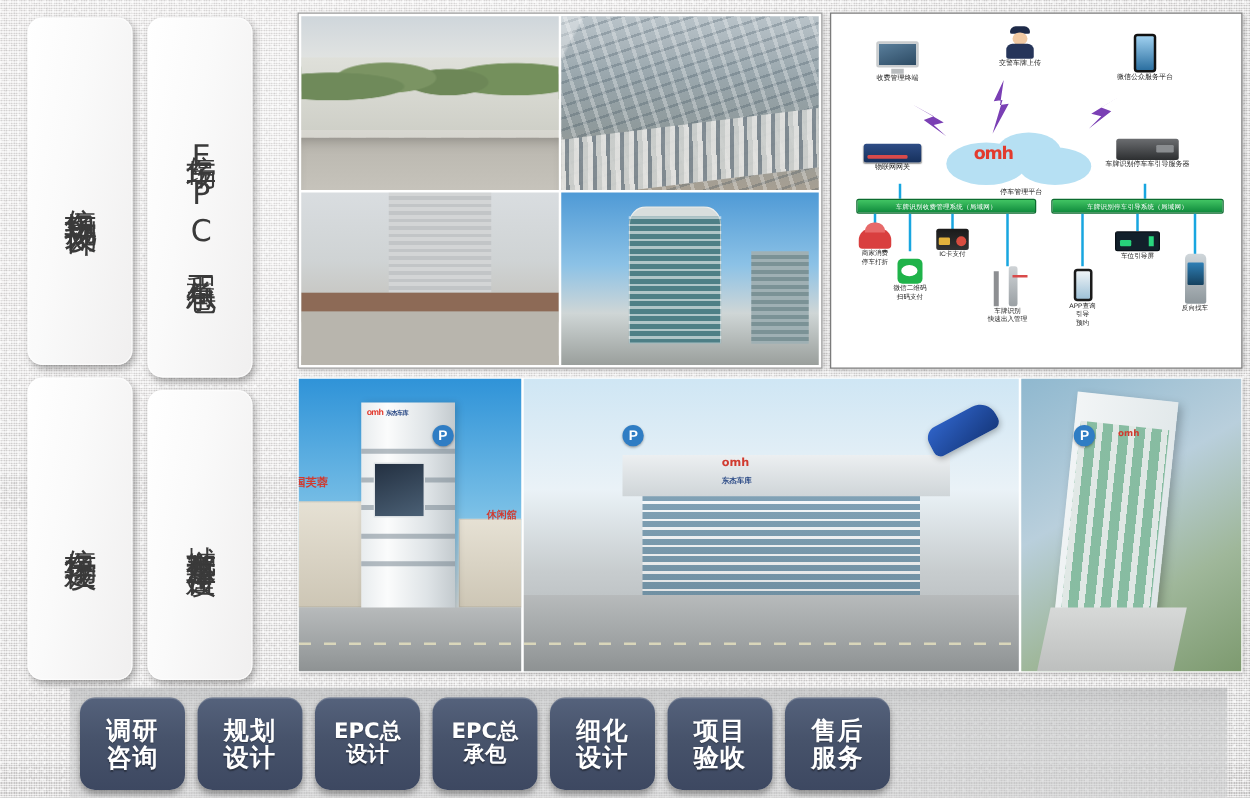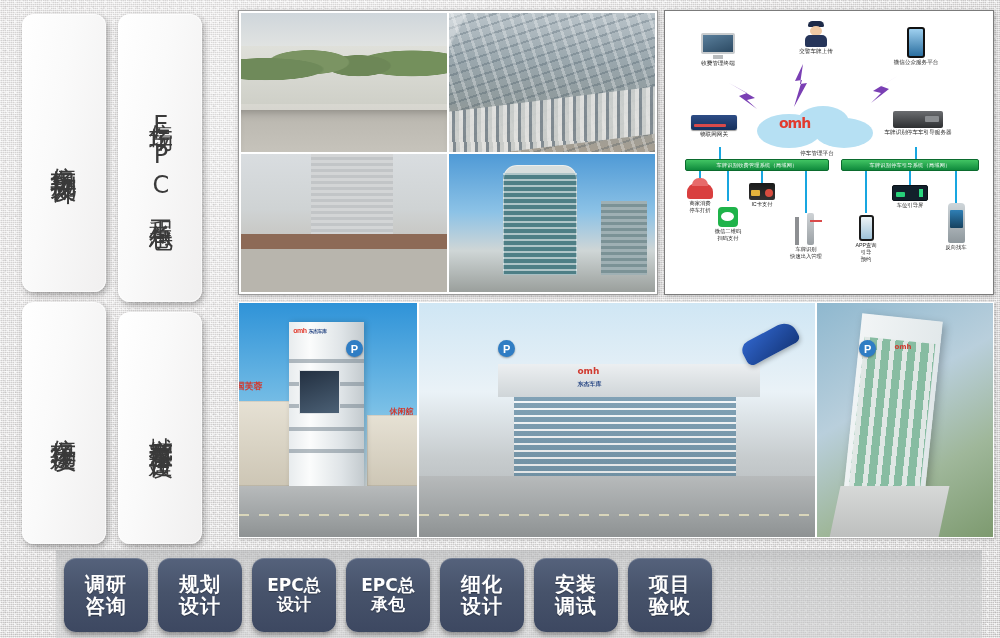--- a/index.html
+++ b/index.html
@@ -436,18 +436,18 @@
     <div class="pbtn">调研
 咨询</div>
     <div class="pbtn">规划
 设计</div>
     <div class="pbtn en">EPC总
 设计</div>
     <div class="pbtn en">EPC总
 承包</div>
     <div class="pbtn">细化
 设计</div>
-    <div class="pbtn">安装
-调试</div>
     <div class="pbtn">项目
 验收</div>
+    <div class="pbtn">售后
+服务</div>
   </div>
 </div>
 
 </body></html>

